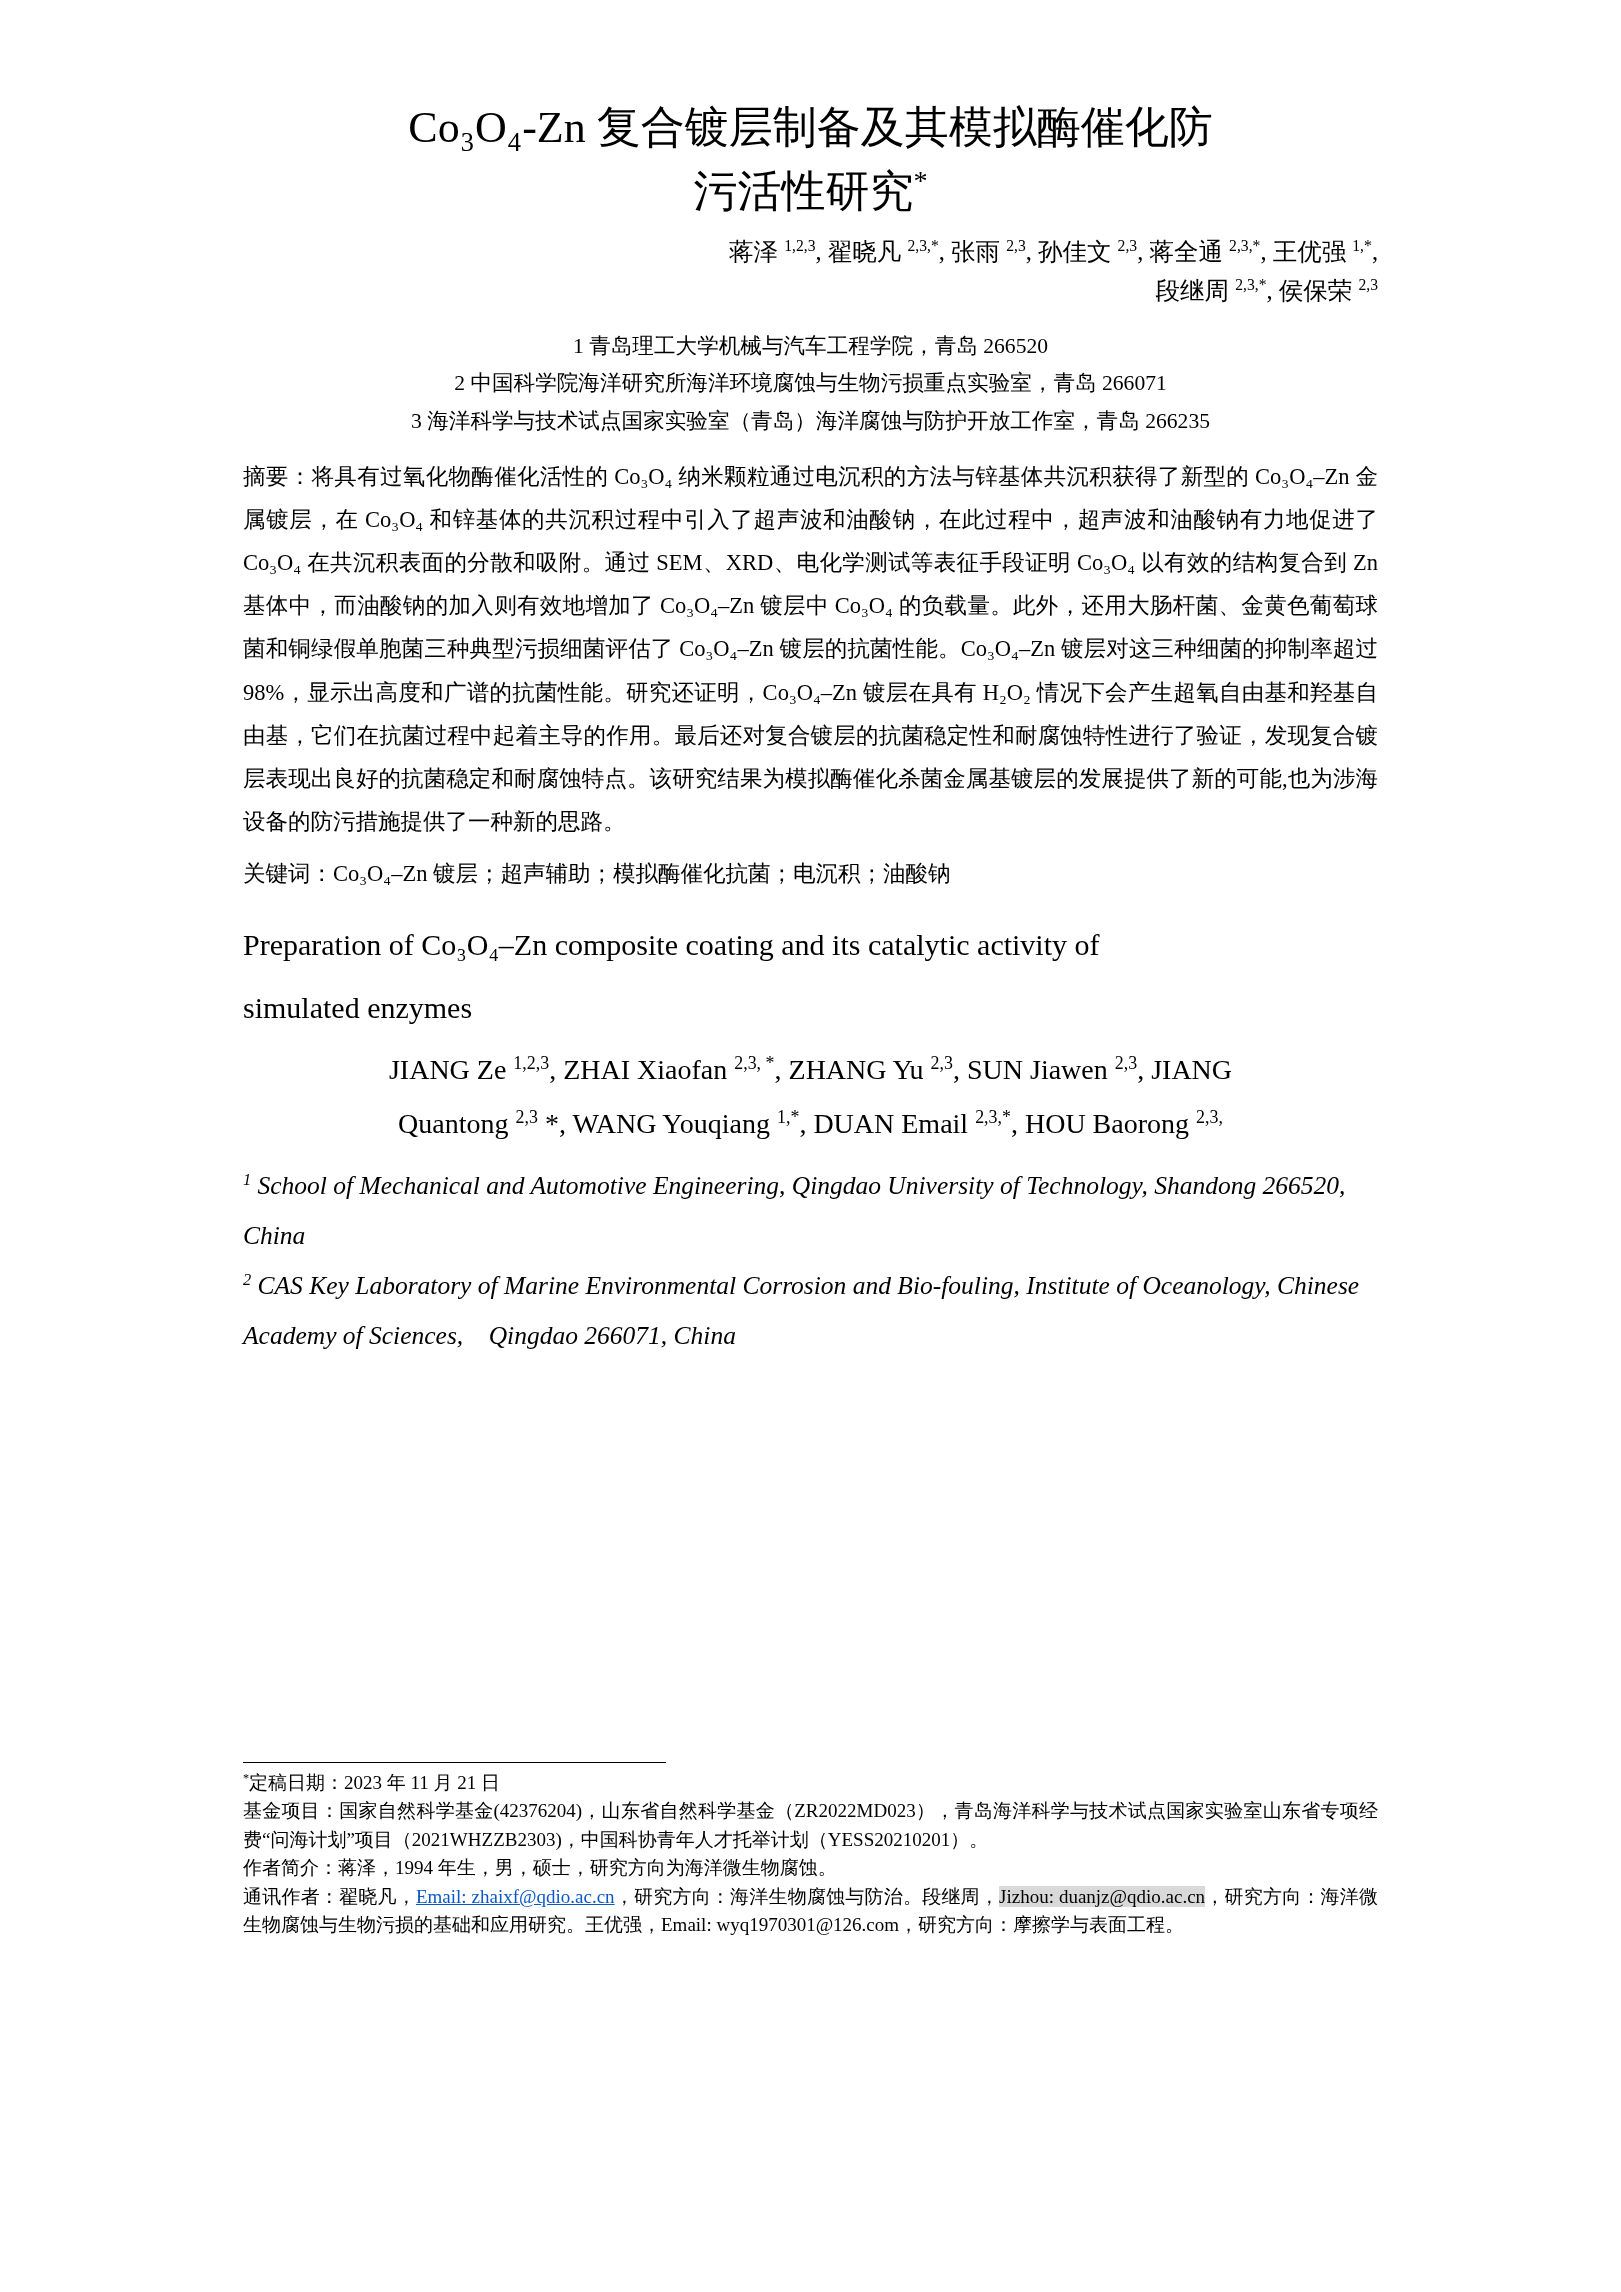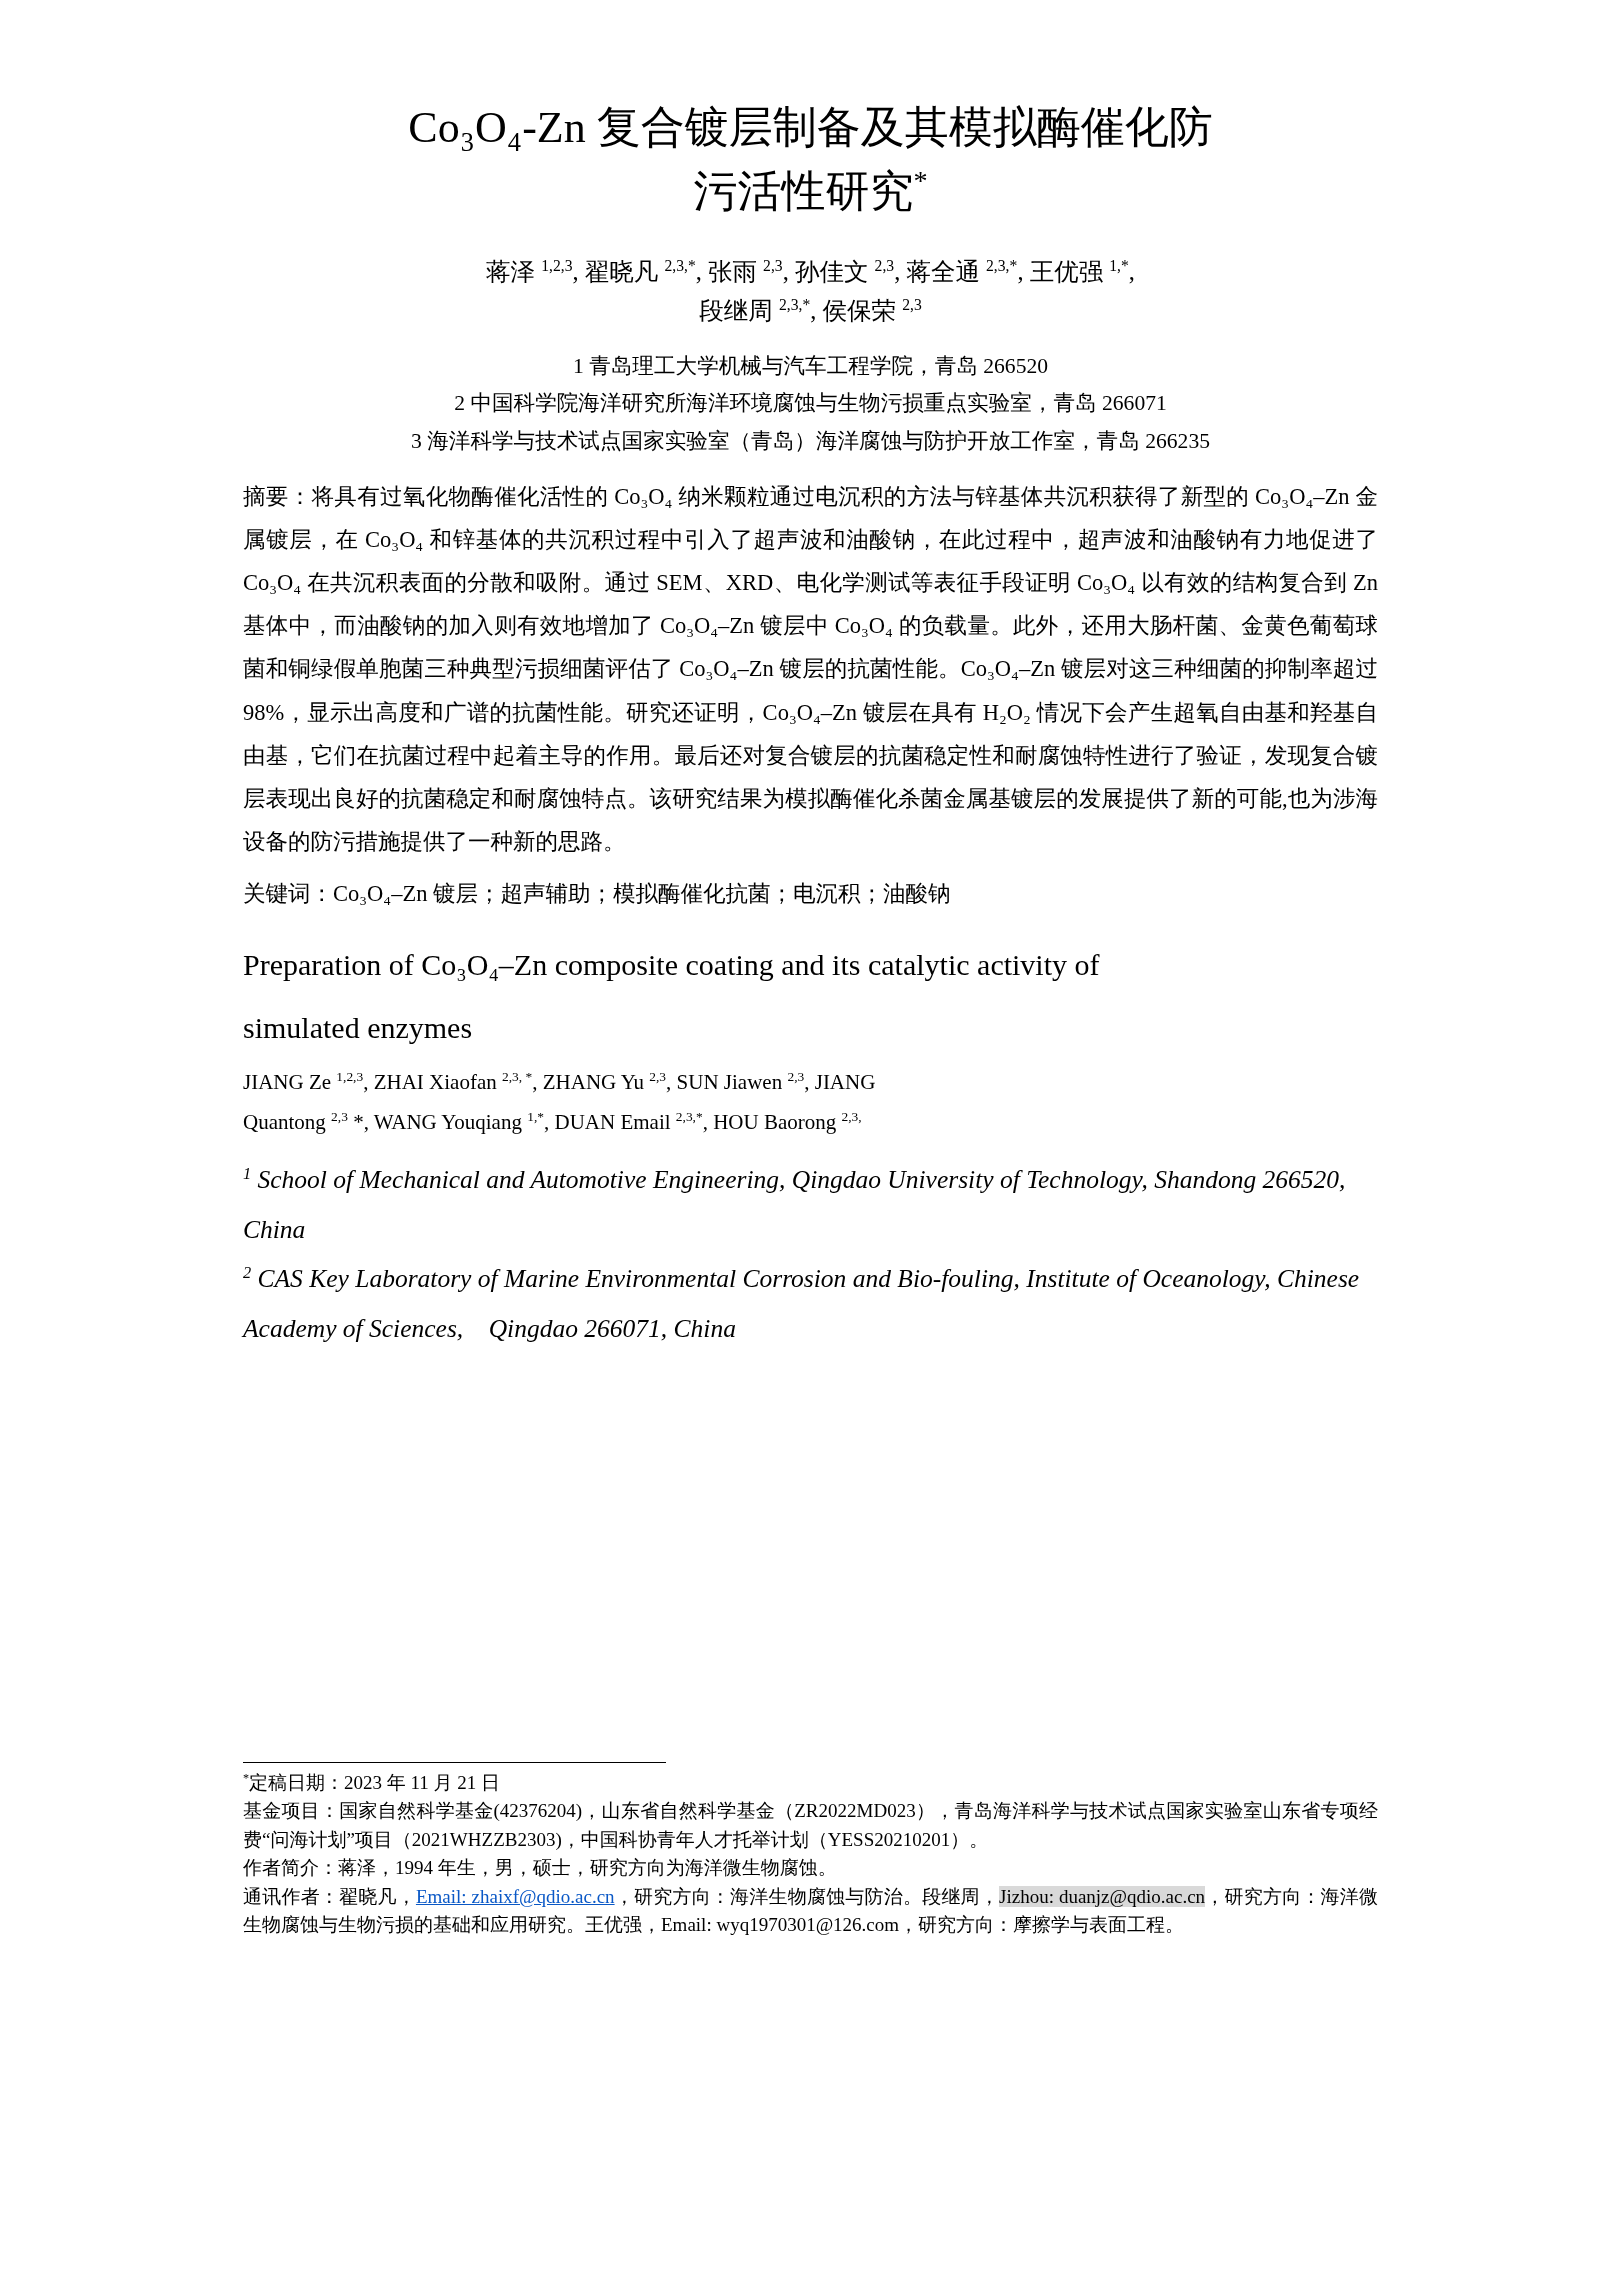--- a/index.html
+++ b/index.html
@@ -19,30 +19,30 @@
   
   .journal-cn { font-size: 30px; text-align: center; letter-spacing: 4.9px; }
   .journal-en { font-size: 24.5px; text-align: center; margin-top: 7.8px; letter-spacing: 0.5px; }
   .header-rule { border: none; border-top: 2px solid #000; margin: 13.7px 0 0 0; }
 
   
   .title-cn { font-size: 44px; font-weight: 400; text-align: center; line-height: 1.45; margin: 29px 0 0 0; }
   .tline { display: block; }
 
   
-  .authors-cn { font-size: 24.5px; text-align: center; line-height: 1.6; margin-top: 28px; }
+  .authors-cn { font-size: 24.5px; text-align: right; line-height: 1.6; margin-top: 8px; }
   .affils-cn  { font-size: 21.6px; text-align: center; line-height: 1.75; margin-top: 17.6px; }
 
   
   .abstract { font-size: 22.5px; line-height: 1.92; text-align: justify; margin: 13.7px 0 0 0; }
   .keywords { font-size: 22.5px; line-height: 1.9; margin: 9.8px 0 0 0; }
 
   
   .title-en   { font-size: 30px; font-weight: 400; text-align: left; line-height: 2.1; margin: 17.6px 0 0 0; }
-  .authors-en { font-size: 21px; text-align: left; line-height: 1.9; margin-top: 3.9px; }
+  .authors-en { font-size: 28px; text-align: center; line-height: 1.9; margin-top: 3.9px; }
   .affils-en  { font-size: 25.5px; font-style: italic; line-height: 1.95; margin-top: 11.8px; }
   .affils-en p { margin: 0; }
 
   sup, sub { font-size: 64%; line-height: 0; }
 
   
   .footnotes { position: absolute; left: 243px; right: 243px; top: 1762px; font-size: 19px; line-height: 1.5; }
   .foot-rule { width: 423px; border: none; border-top: 1.5px solid #000; margin: 0 0 5.9px 0; }
   .footnotes p { margin: 0; text-align: justify; }
 

